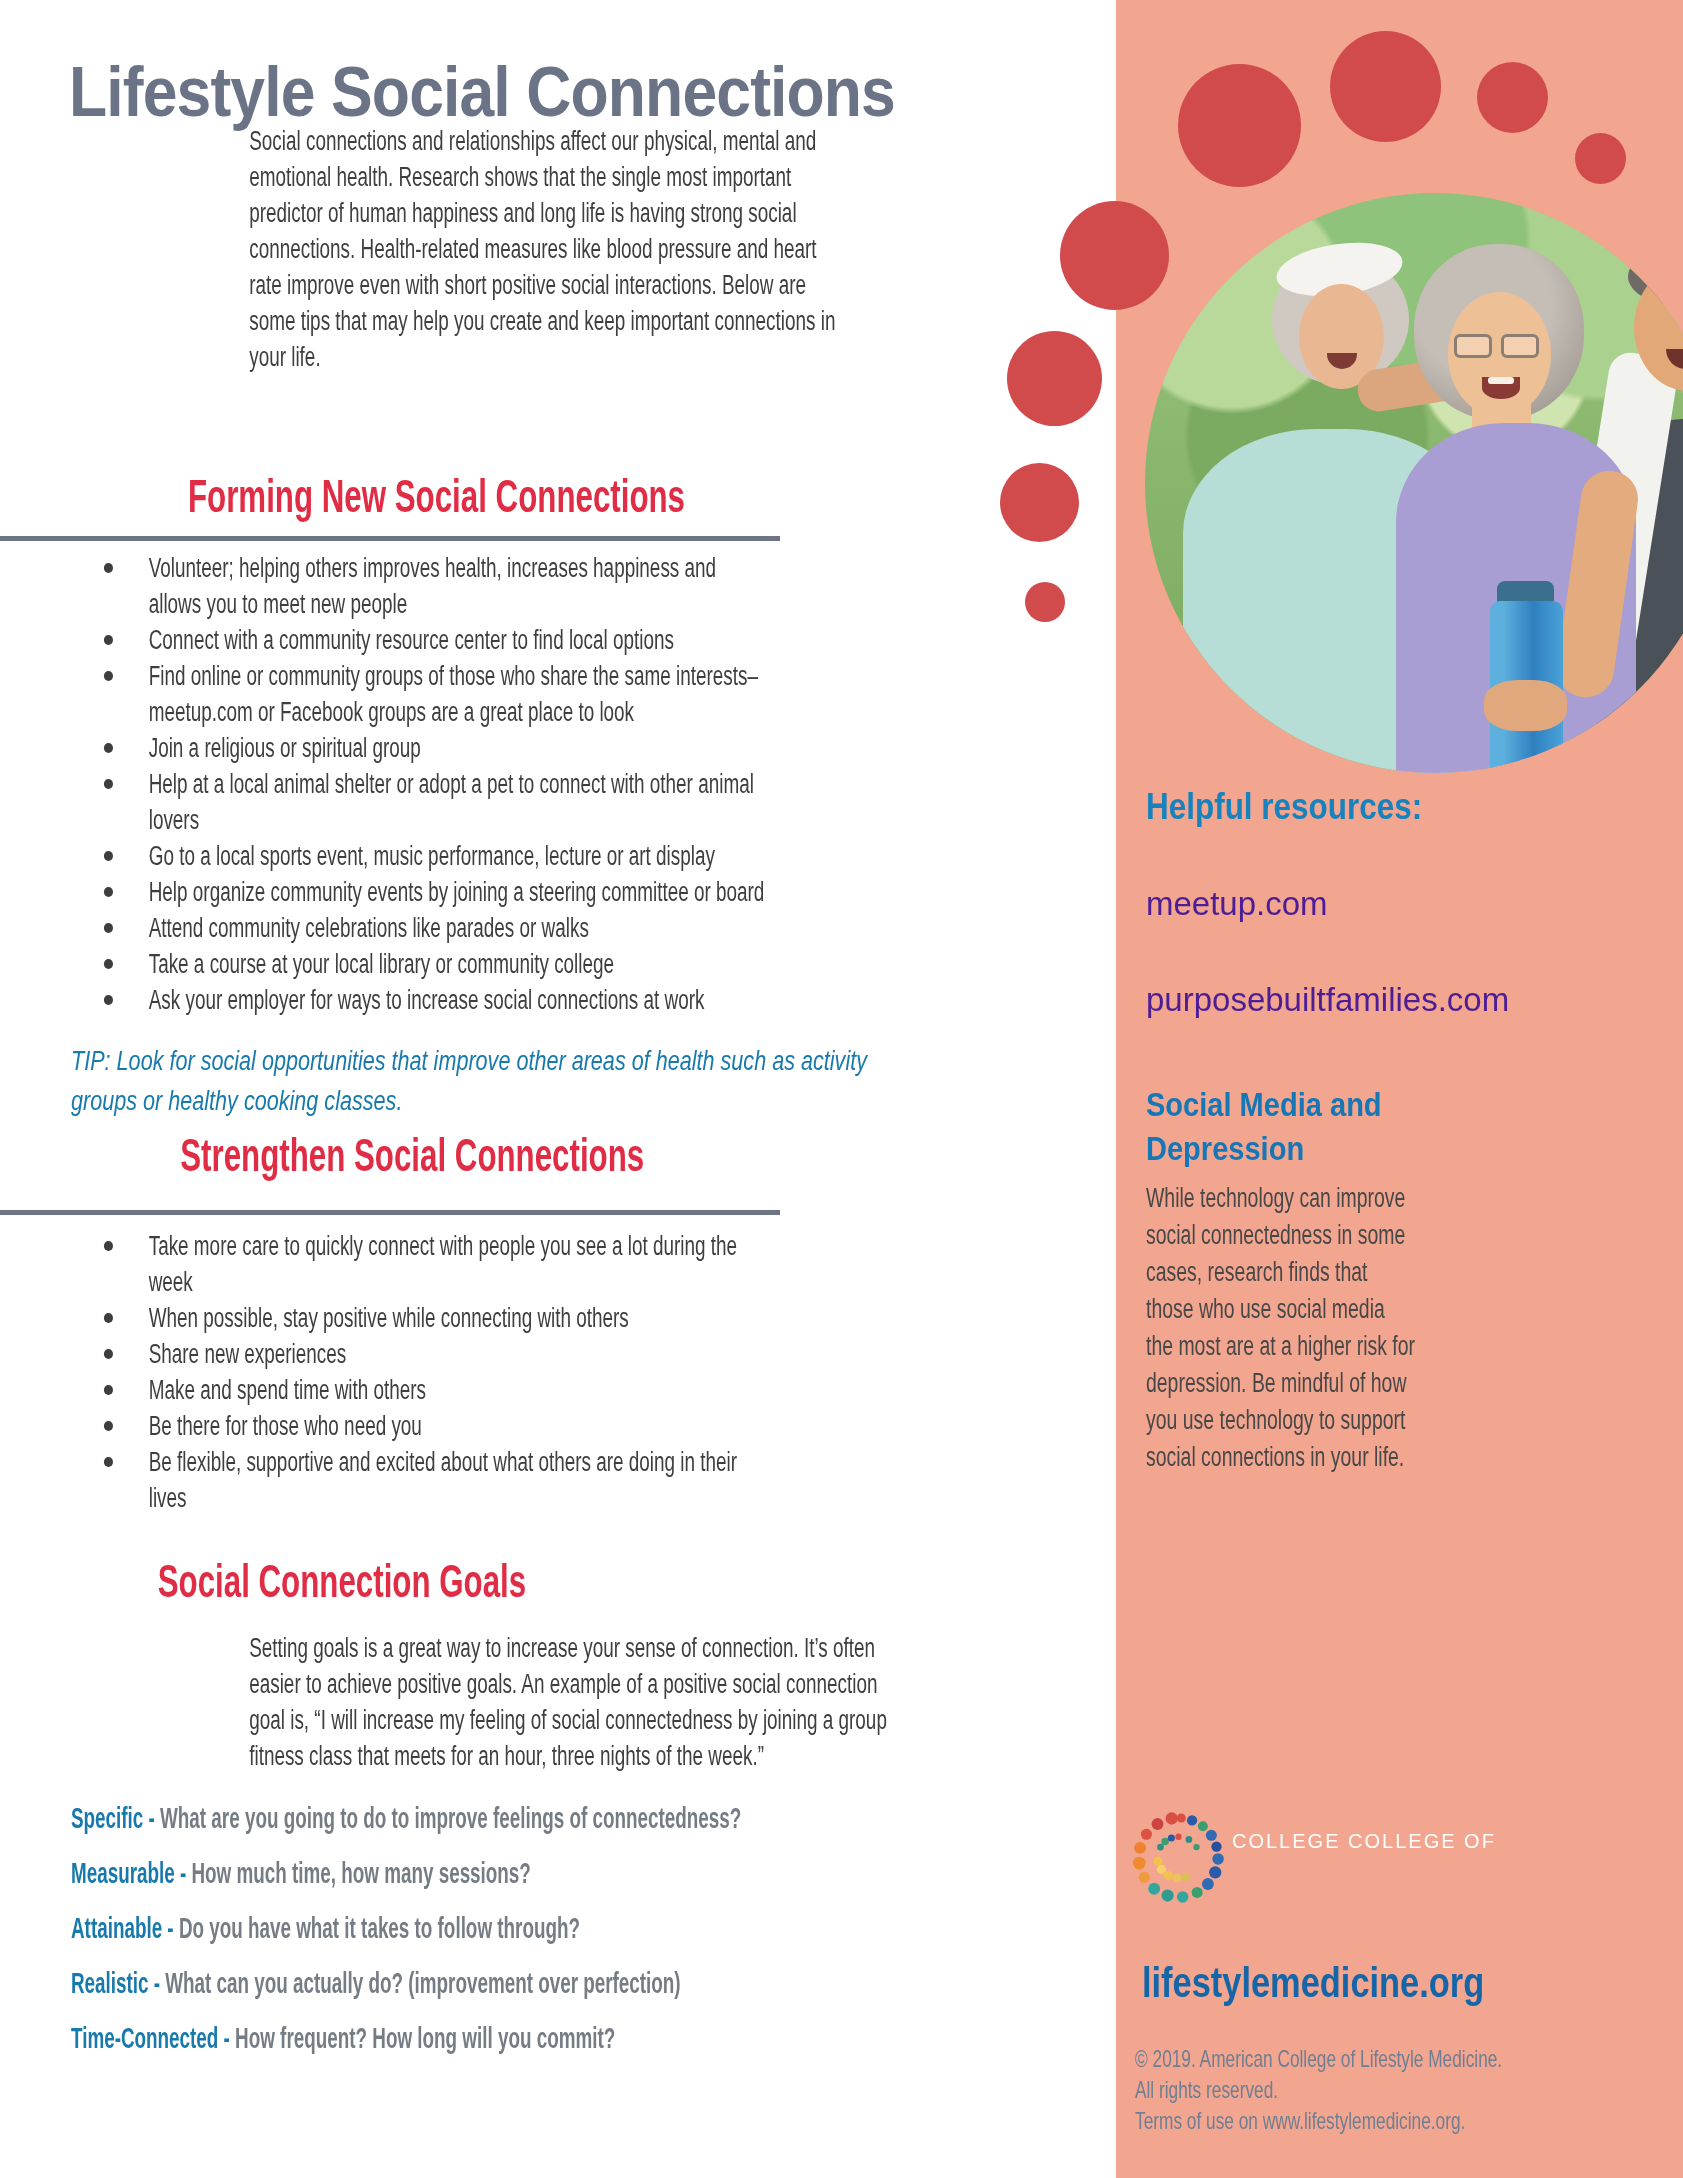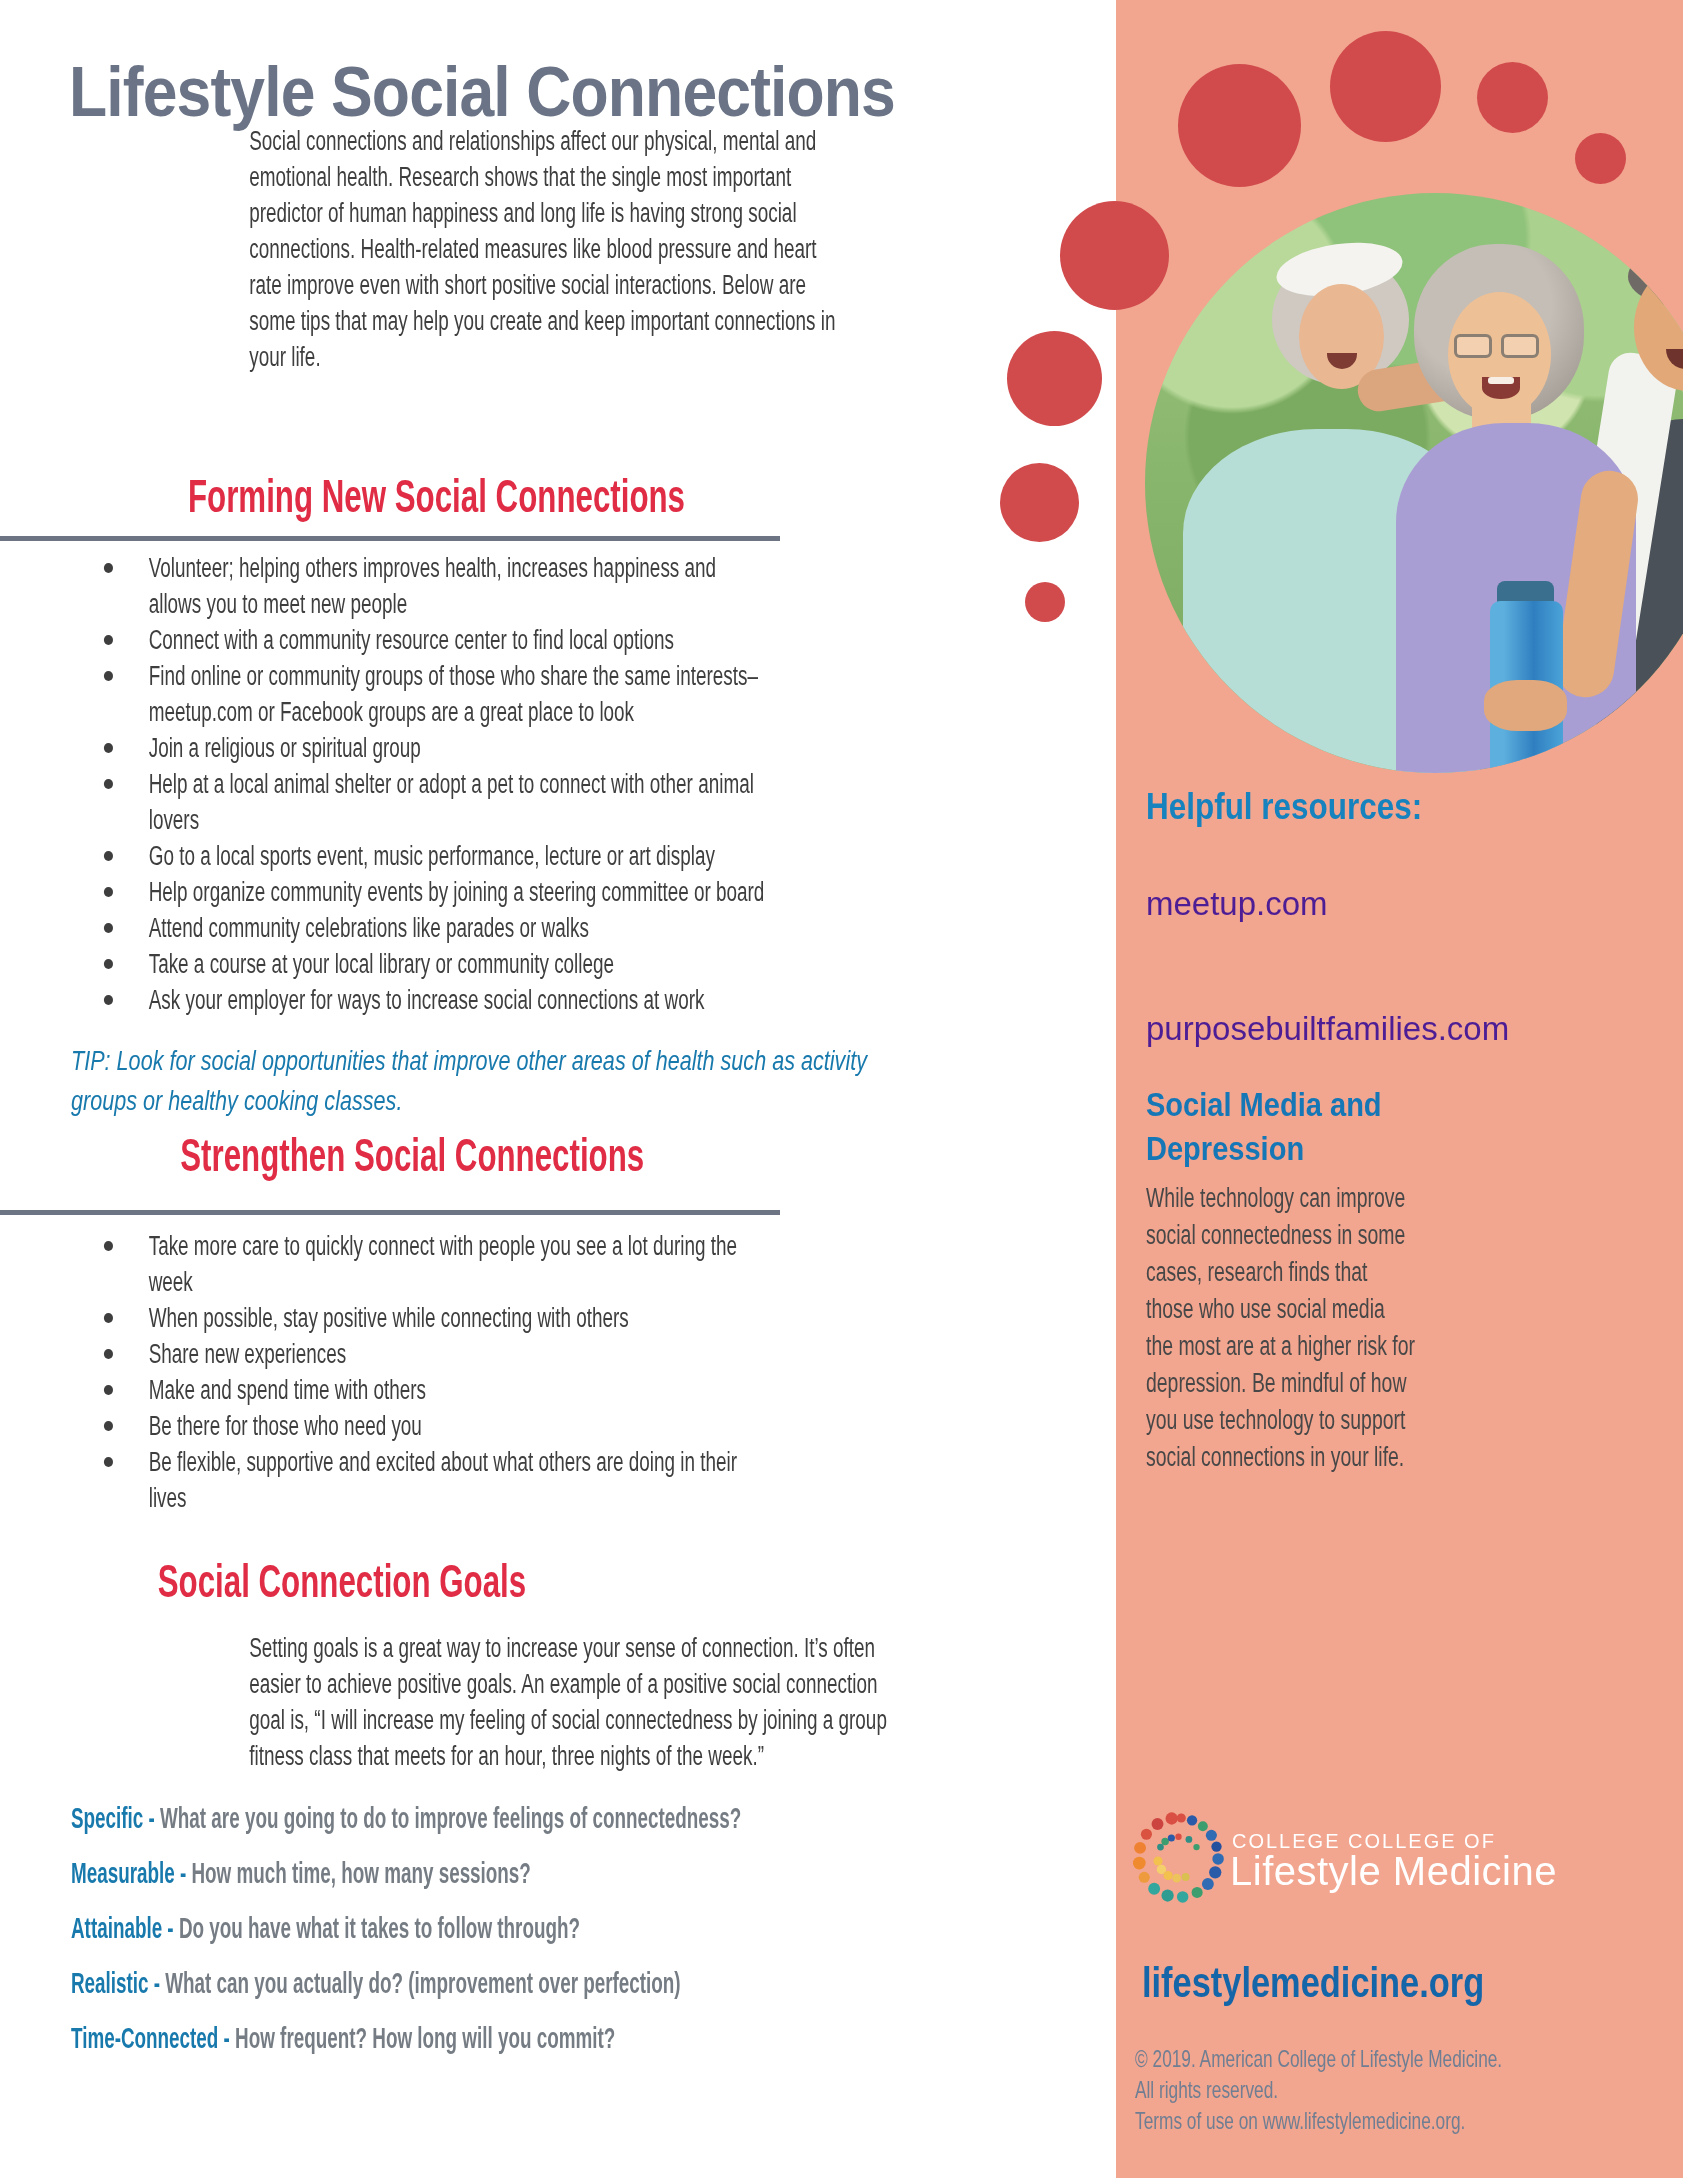--- a/index.html
+++ b/index.html
@@ -75,21 +75,21 @@
   .goals-intro{left:71px;top:1630px;}
   .smart{left:71px;top:1800px;width:1188px;transform:scaleX(.65);transform-origin:0 0;}
   .smart-item{font-size:29px;line-height:36px;margin-bottom:19px;color:var(--smart-gray);font-weight:700;white-space:nowrap;}
   .smart-label{color:var(--tip-blue);font-weight:700;}
 
   
   .sb{position:absolute;z-index:3;}
   .res-head{left:1146px;top:786px;font-size:37px;font-weight:700;color:var(--res-blue);white-space:nowrap;transform:scaleX(.85);transform-origin:0 0;}
   .res-link{left:1146px;font-size:33px;color:#4c1d95;white-space:nowrap;cursor:pointer;}
   .res-1{top:885px;}
-  .res-2{top:1010px;}
+  .res-2{top:981px;}
   .sm-head{left:1146px;top:1083px;font-size:33px;font-weight:700;line-height:44px;color:var(--sm-blue);white-space:pre-line;transform:scaleX(.88);transform-origin:0 0;width:495px;}
   .sm-body{left:1146px;top:1180px;font-size:27px;line-height:37px;color:#474747;white-space:pre-line;transform:scaleX(.72);transform-origin:0 0;width:693px;}
   .logo-mark{left:1129px;top:1808px;width:99px;height:99px;}
   .logo-t1{left:1232px;top:1830px;font-size:20px;letter-spacing:2px;color:#ffffff;white-space:nowrap;}
   .logo-t2{left:1230px;top:1849px;font-size:40px;color:#ffffff;white-space:nowrap;letter-spacing:0.5px;}
   .website{left:1142px;top:1958px;font-size:43px;font-weight:700;color:var(--url-blue);white-space:nowrap;transform:scaleX(.80);transform-origin:0 0;}
   .copyright{left:1135px;top:2043px;font-size:24px;line-height:31px;color:var(--copy-gray);white-space:pre-line;transform:scaleX(.72);transform-origin:0 0;width:693px;}
 </style>
 </head>
 <body>
@@ -252,21 +252,20 @@
     <circle cx="48.2" cy="70.9" r="4.4" fill="#EDC35B"></circle>
     <circle cx="57.2" cy="69.7" r="4.0" fill="#D9C050"></circle>
     <circle cx="36.5" cy="33.9" r="3.8" fill="#3C9E6E"></circle>
     <circle cx="31.8" cy="39.5" r="3.4" fill="#2F8F85"></circle>
     <circle cx="42.8" cy="30.3" r="3.6" fill="#2A5BA8"></circle>
     <circle cx="50.0" cy="29.0" r="3.2" fill="#D94F43"></circle>
     <circle cx="60.5" cy="31.8" r="3.4" fill="#2F8F85"></circle>
     <circle cx="68.2" cy="39.5" r="3.2" fill="#3C9E6E"></circle>
   </svg>
   <div class="sb logo-t1">COLLEGE COLLEGE OF</div>
-  <div class="sb logo-t2">Lifestyle Medicine</div>
 
   <div class="sb website">lifestylemedicine.org</div>
   <p class="sb copyright">© 2019. American College of Lifestyle Medicine.
 All rights reserved.
 Terms of use on www.lifestylemedicine.org.</p>
 
 </div>
 
 
 </body></html>

